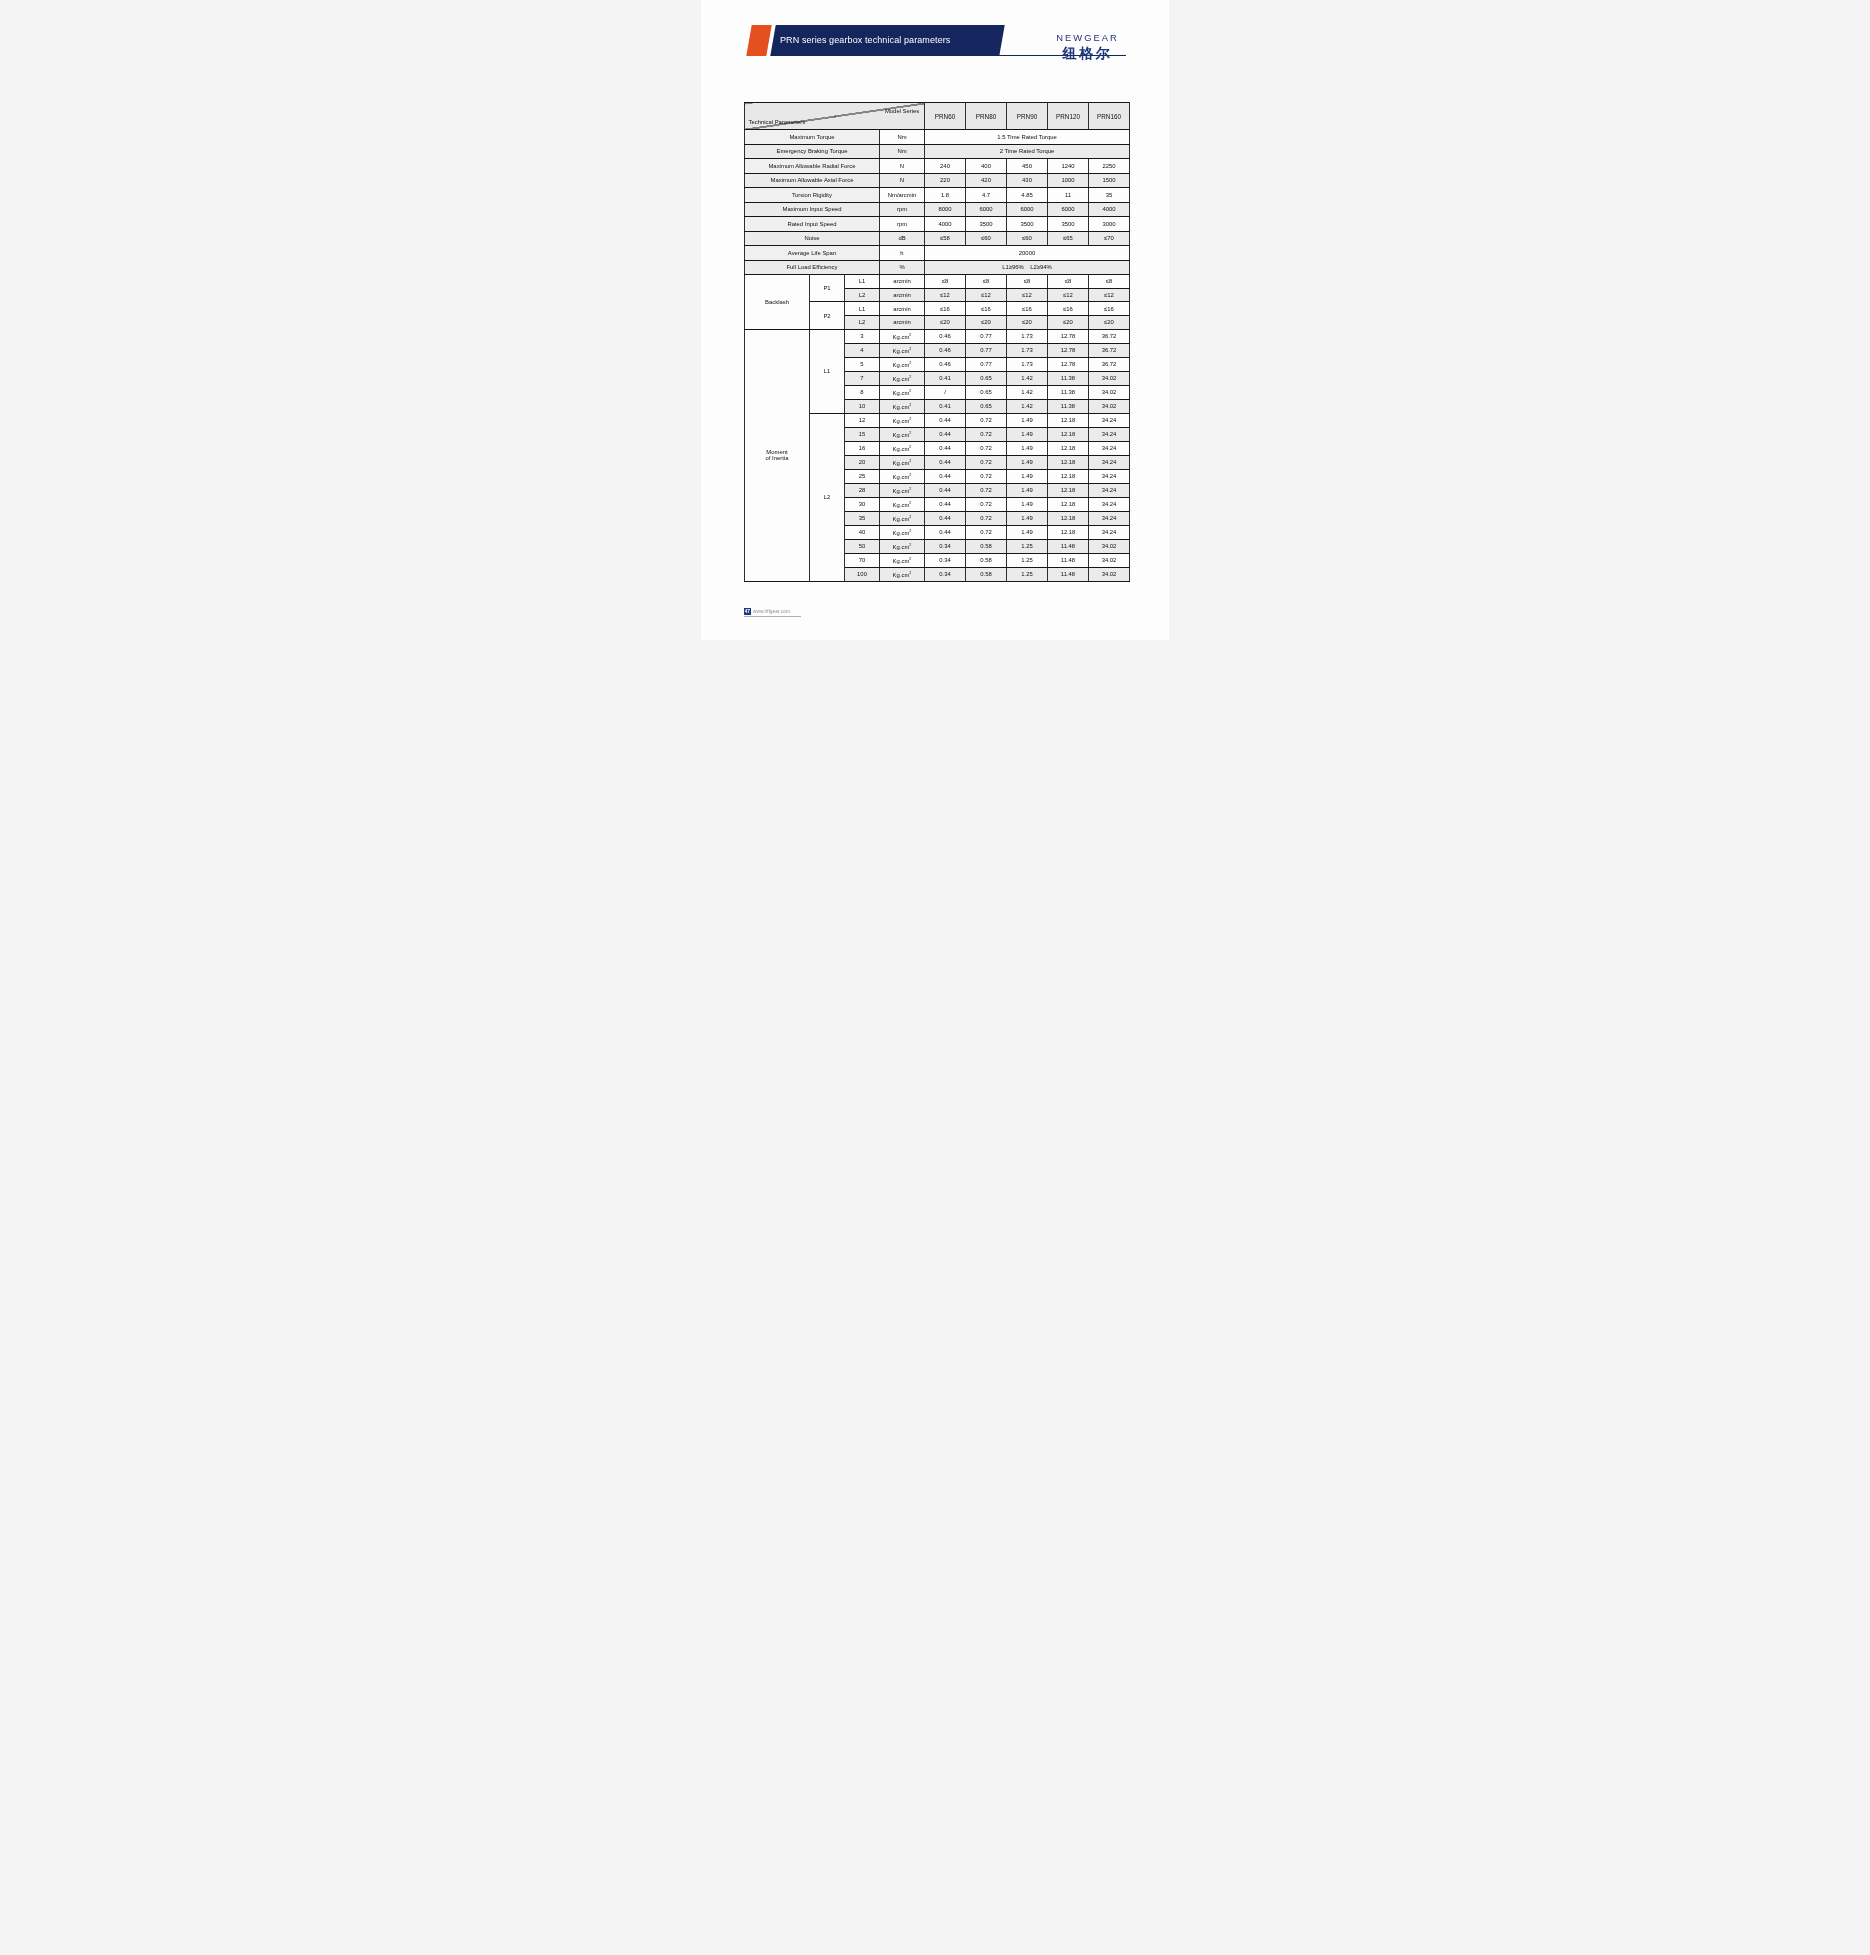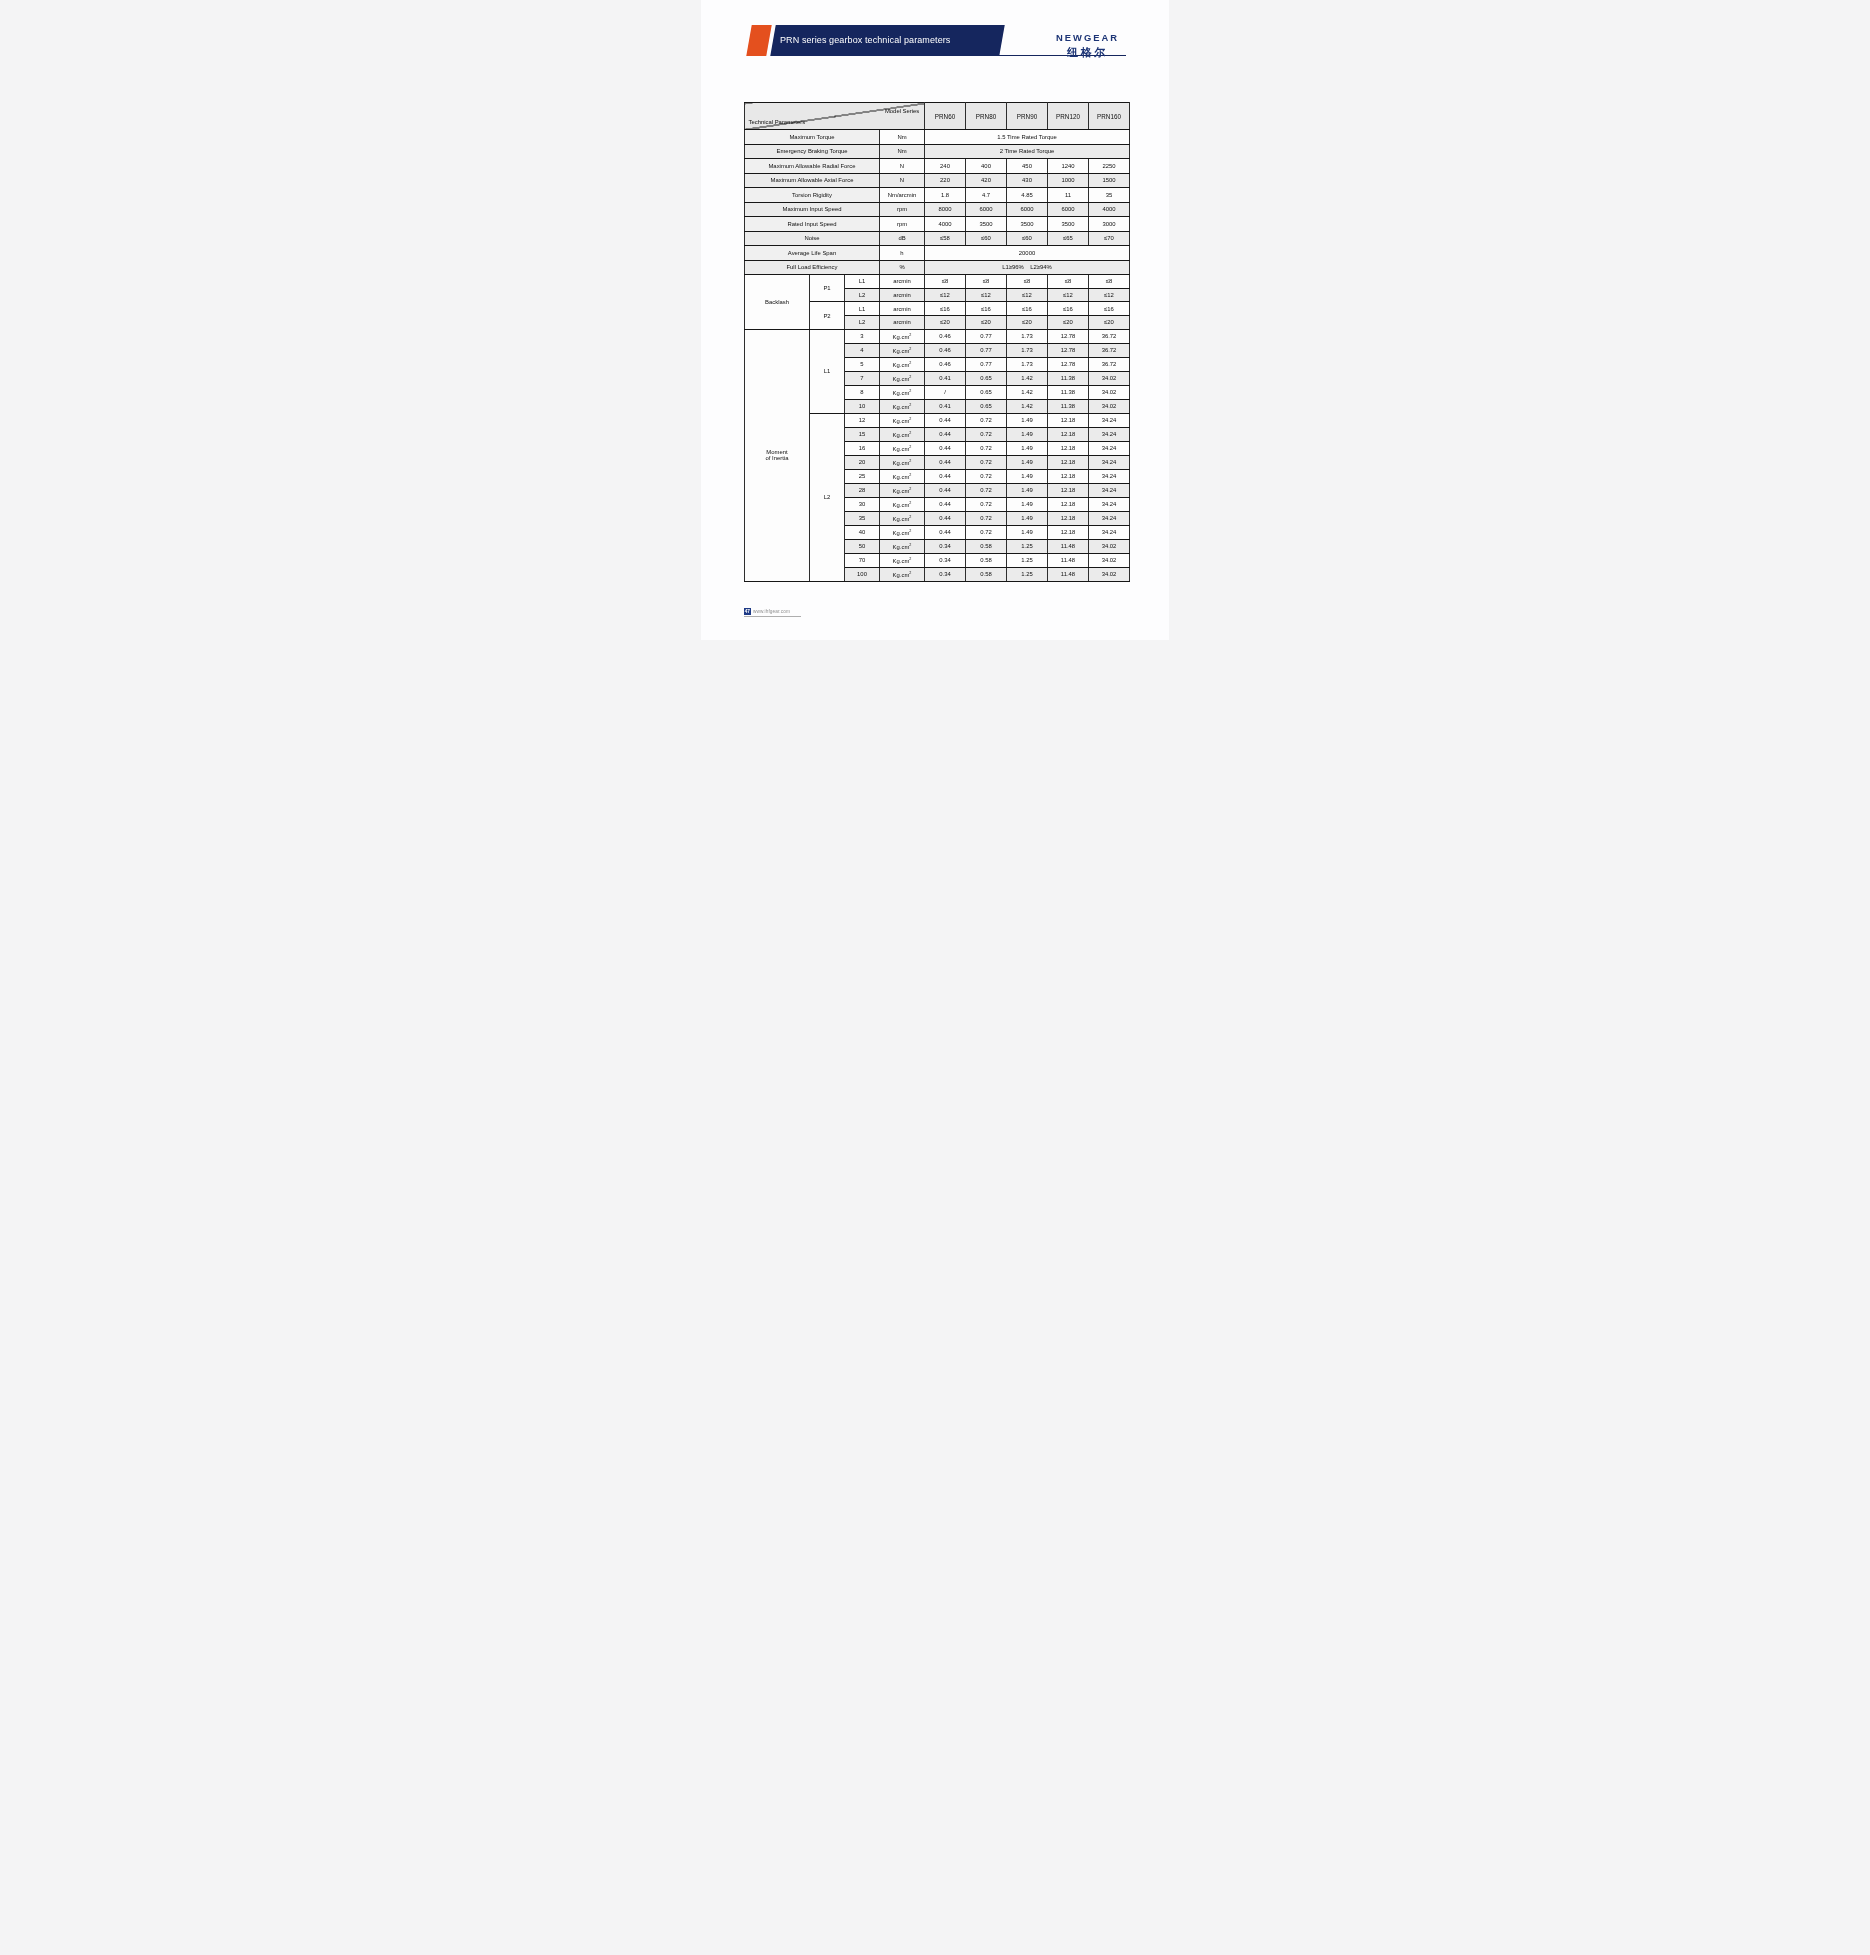--- a/index.html
+++ b/index.html
@@ -26,22 +26,22 @@
     line-height:31px;padding-left:7px;
     color:#ffffff;font-size:9px;font-weight:500;
     letter-spacing:0.1px;white-space:nowrap;
   }
   .banner-rule{
     position:absolute;left:282px;top:55px;width:143px;height:1.2px;
     background:#15265e;
   }
   
   .logo{position:absolute;left:346px;top:32px;width:81px;text-align:center;}
-  .logo-en{font-size:9.4px;font-weight:700;letter-spacing:2px;color:#1d3576;white-space:nowrap;}
-  .logo-cn{font-size:11px;font-weight:700;letter-spacing:2.7px;color:#1d3576;margin-top:2px;white-space:nowrap;}
+  .logo-en{font-size:9.4px;font-weight:400;letter-spacing:2px;color:#1d3576;white-space:nowrap;}
+  .logo-cn{font-size:14px;font-weight:700;letter-spacing:2.7px;color:#1d3576;margin-top:2px;white-space:nowrap;}
   
   .tbl-wrap{position:absolute;left:43px;top:102px;}
   table{
     border-collapse:collapse;table-layout:fixed;
     width:384px;background:#fdfdfd;
     border:1.2px solid #1a1a1a;
   }
   th,td{
     border-left:0.4px solid #2e2e2e;border-right:0.4px solid #2e2e2e;
     border-top:0.8px solid #161616;border-bottom:0.8px solid #161616;

